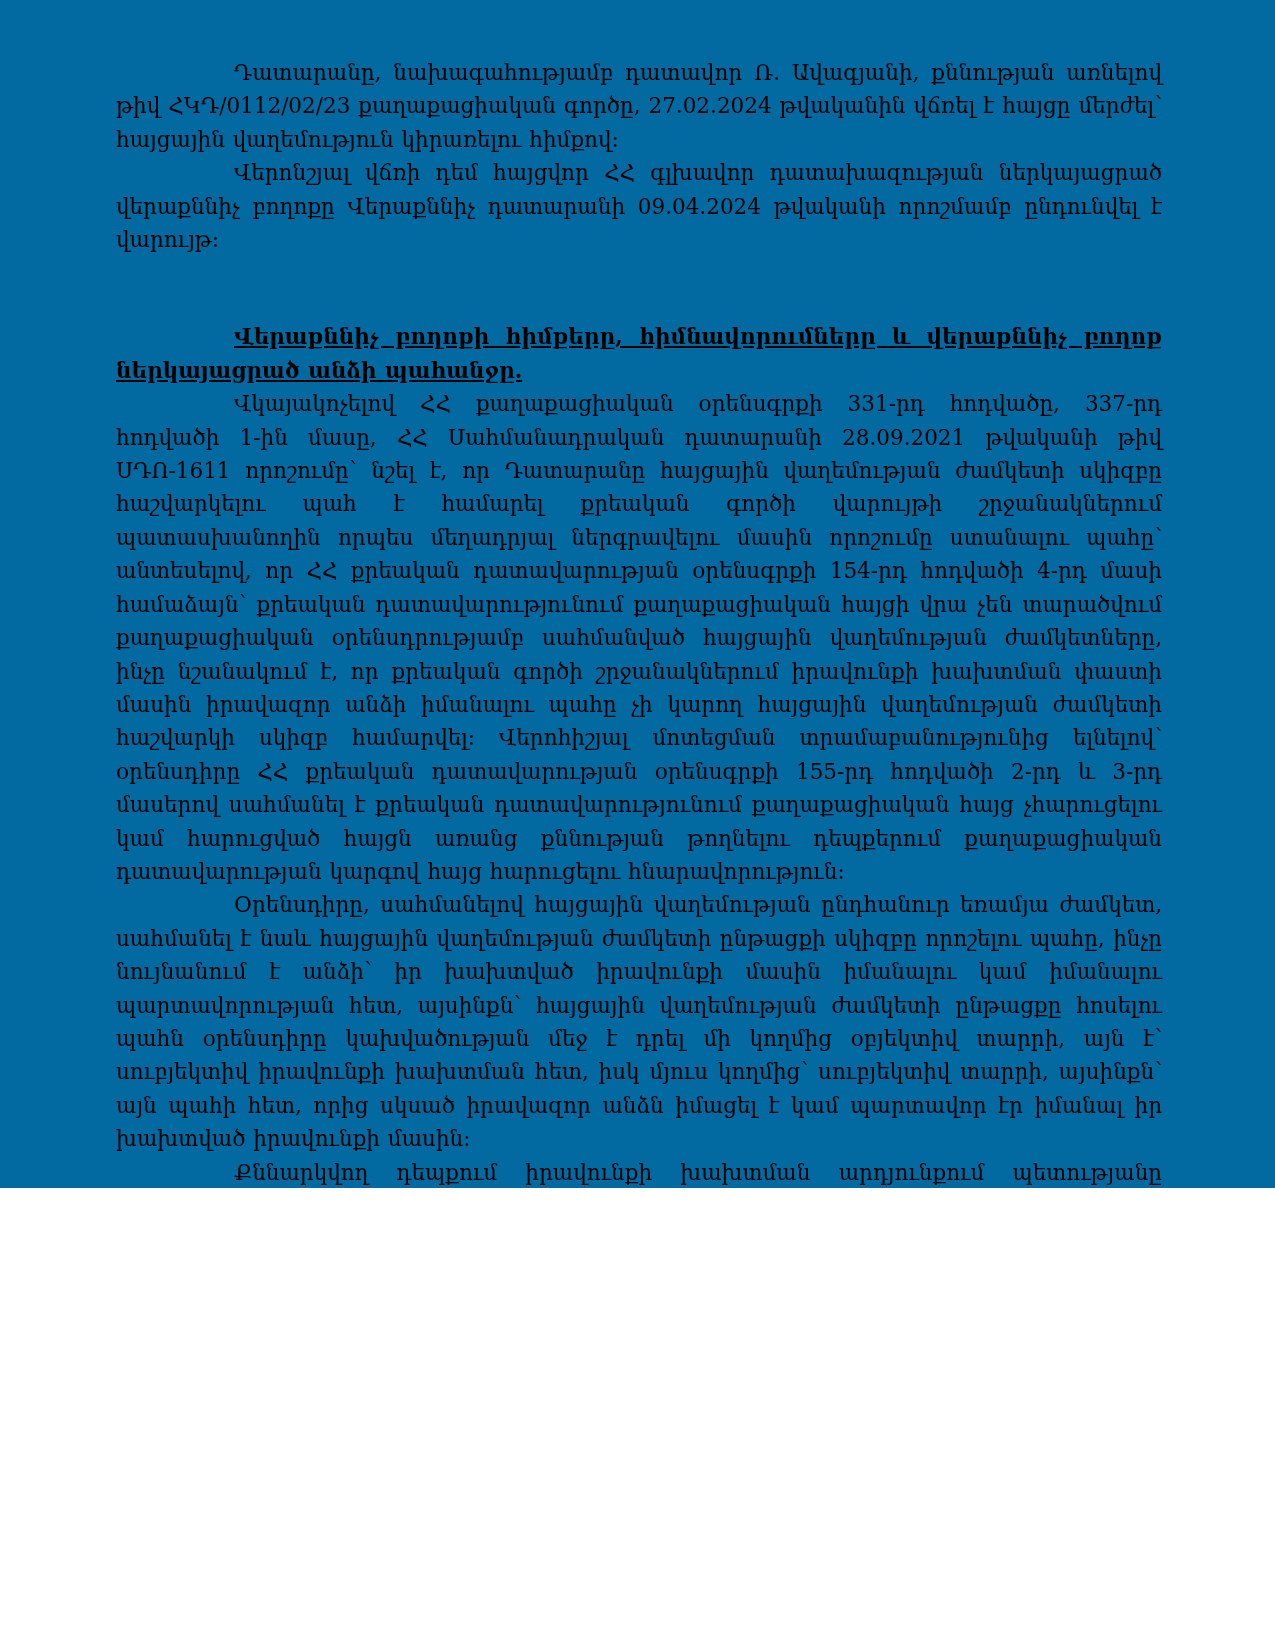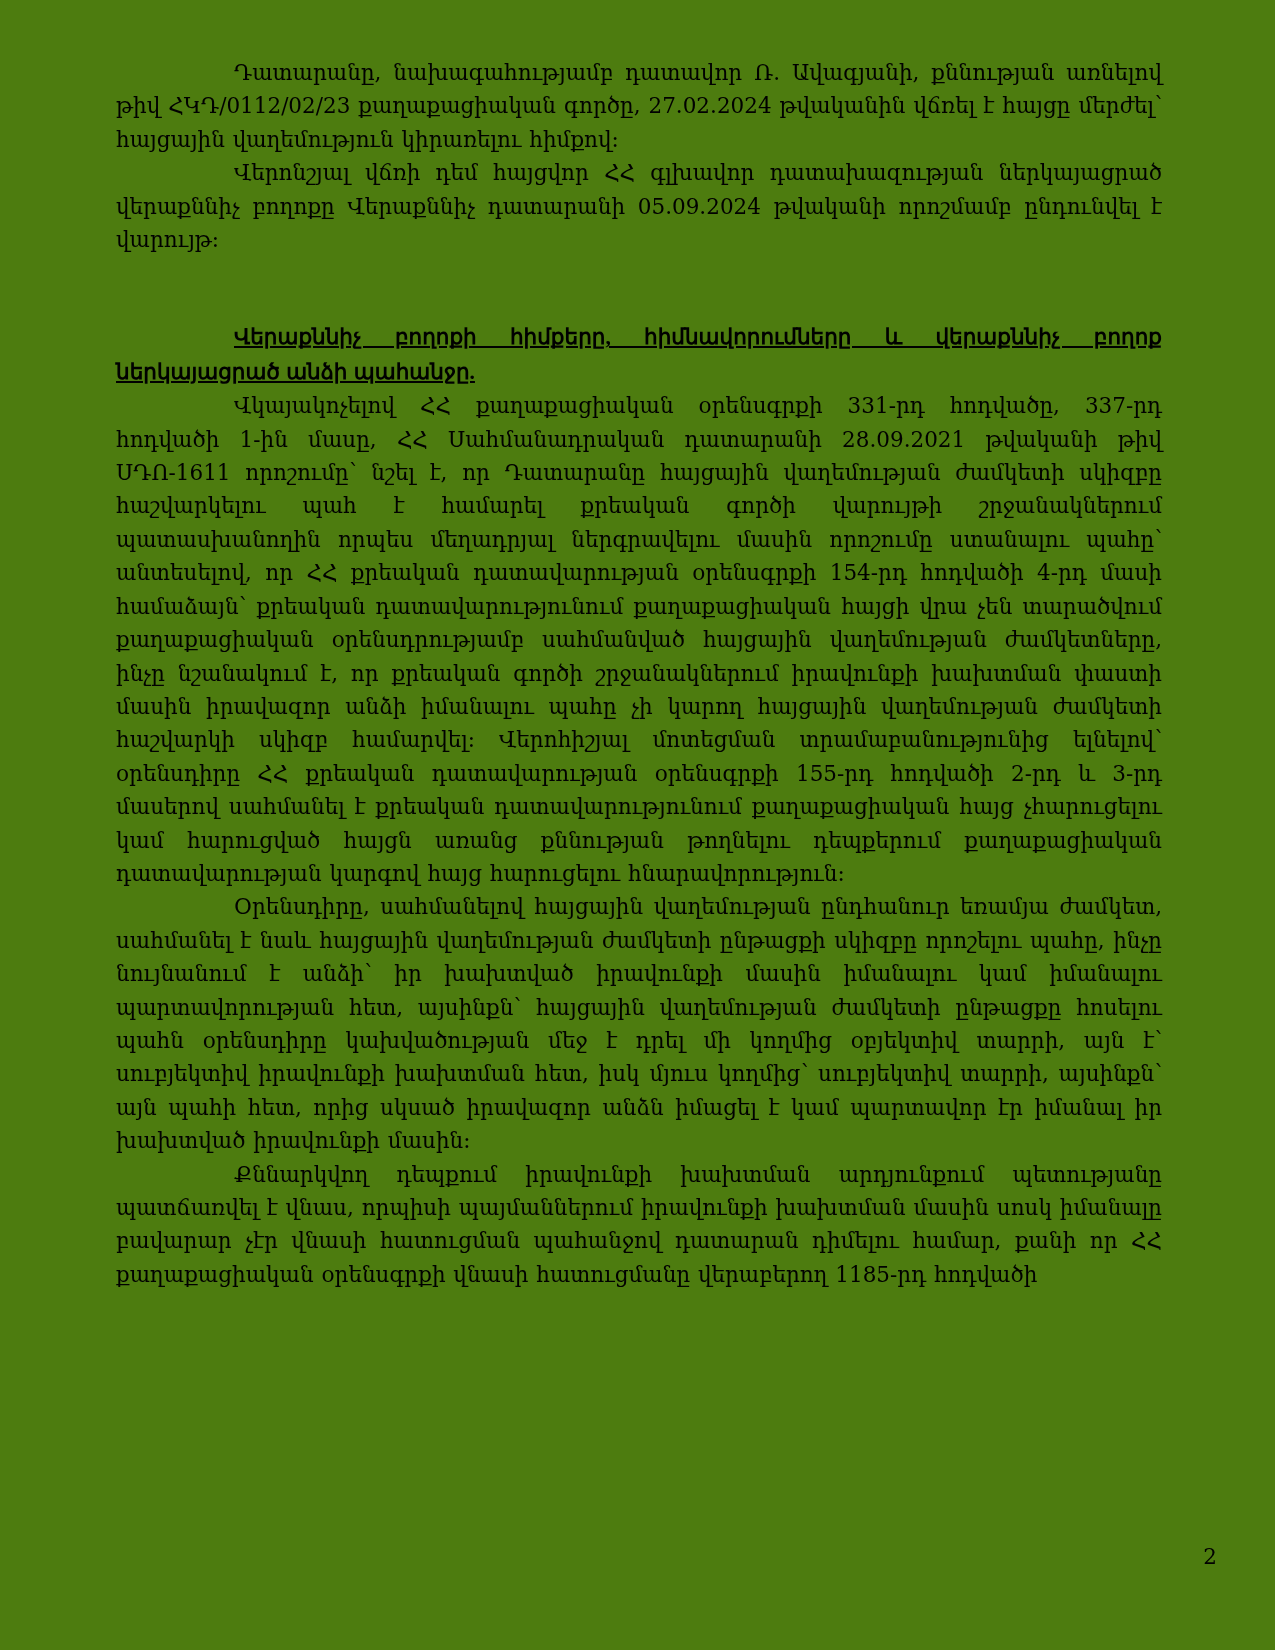--- a/index.html
+++ b/index.html
@@ -3,22 +3,22 @@
 <meta charset="utf-8">
 <style>
   html, body {
     margin: 0;
     padding: 0;
     background: #ffffff;
   }
   .page {
     position: relative;
     width: 1275px;
-    height: 1650px;
-    background: #4d7c0f;
+    height: 1188px;
+    background: #0369a1;
     overflow: hidden;
     font-family: "DejaVu Serif", "DejaVu Sans", serif;
     color: #000000;
   }
   .content {
     position: absolute;
     left: 116px;
     top: 56px;
     width: 1046px;
   }
@@ -31,38 +31,37 @@
     word-spacing: 1px;
   }
   .section-gap {
     height: 64px;
   }
   p.heading {
     font-weight: bold;
   }
   p.heading span {
     text-decoration: underline;
-    font-family: Liberation Serif, serif;
   }
   .page-number {
     position: absolute;
     top: 1540px;
     right: 58px;
     font-size: 21.5px;
     line-height: 33.4px;
   }
 </style>
 </head>
 <body>
 
 <div class="page">
   <div class="content">
 
     <p class="para">Դատարանը, նախագահությամբ դատավոր Ռ. Ավագյանի, քննության առնելով թիվ ՀԿԴ/0112/02/23 քաղաքացիական գործը, 27.02.2024 թվականին վճռել է հայցը մերժել՝ հայցային վաղեմություն կիրառելու հիմքով:</p>
-    <p class="para">Վերոնշյալ վճռի դեմ հայցվոր ՀՀ գլխավոր դատախազության ներկայացրած վերաքննիչ բողոքը Վերաքննիչ դատարանի 05.09.2024 թվականի որոշմամբ ընդունվել է վարույթ:</p>
+    <p class="para">Վերոնշյալ վճռի դեմ հայցվոր ՀՀ գլխավոր դատախազության ներկայացրած վերաքննիչ բողոքը Վերաքննիչ դատարանի 09.04.2024 թվականի որոշմամբ ընդունվել է վարույթ:</p>
 
     <div class="section-gap"></div>
 
     <p class="para heading"><span>Վերաքննիչ բողոքի հիմքերը, հիմնավորումները և վերաքննիչ բողոք ներկայացրած անձի պահանջը.</span></p>
 
     <p class="para">Վկայակոչելով ՀՀ քաղաքացիական օրենսգրքի 331-րդ հոդվածը, 337-րդ հոդվածի 1-ին մասը, ՀՀ Սահմանադրական դատարանի 28.09.2021 թվականի թիվ ՍԴՈ-1611 որոշումը՝ նշել է, որ Դատարանը հայցային վաղեմության ժամկետի սկիզբը հաշվարկելու պահ է համարել քրեական գործի վարույթի շրջանակներում պատասխանողին որպես մեղադրյալ ներգրավելու մասին որոշումը ստանալու պահը՝ անտեսելով, որ ՀՀ քրեական դատավարության օրենսգրքի 154-րդ հոդվածի 4-րդ մասի համաձայն՝ քրեական դատավարությունում քաղաքացիական հայցի վրա չեն տարածվում քաղաքացիական օրենսդրությամբ սահմանված հայցային վաղեմության ժամկետները, ինչը նշանակում է, որ քրեական գործի շրջանակներում իրավունքի խախտման փաստի մասին իրավազոր անձի իմանալու պահը չի կարող հայցային վաղեմության ժամկետի հաշվարկի սկիզբ համարվել: Վերոհիշյալ մոտեցման տրամաբանությունից ելնելով՝ օրենսդիրը ՀՀ քրեական դատավարության օրենսգրքի 155-րդ հոդվածի 2-րդ և 3-րդ մասերով սահմանել է քրեական դատավարությունում քաղաքացիական հայց չհարուցելու կամ հարուցված հայցն առանց քննության թողնելու դեպքերում քաղաքացիական դատավարության կարգով հայց հարուցելու հնարավորություն:</p>
     <p class="para">Օրենսդիրը, սահմանելով հայցային վաղեմության ընդհանուր եռամյա ժամկետ, սահմանել է նաև հայցային վաղեմության ժամկետի ընթացքի սկիզբը որոշելու պահը, ինչը նույնանում է անձի՝ իր խախտված իրավունքի մասին իմանալու կամ իմանալու պարտավորության հետ, այսինքն՝ հայցային վաղեմության ժամկետի ընթացքը հոսելու պահն օրենսդիրը կախվածության մեջ է դրել մի կողմից օբյեկտիվ տարրի, այն է՝ սուբյեկտիվ իրավունքի խախտման հետ, իսկ մյուս կողմից՝ սուբյեկտիվ տարրի, այսինքն՝ այն պահի հետ, որից սկսած իրավազոր անձն իմացել է կամ պարտավոր էր իմանալ իր խախտված իրավունքի մասին:</p>
     <p class="para">Քննարկվող դեպքում իրավունքի խախտման արդյունքում պետությանը պատճառվել է վնաս, որպիսի պայմաններում իրավունքի խախտման մասին սոսկ իմանալը բավարար չէր վնասի հատուցման պահանջով դատարան դիմելու համար, քանի որ ՀՀ քաղաքացիական օրենսգրքի վնասի հատուցմանը վերաբերող 1185-րդ հոդվածի</p>
 
   </div>

